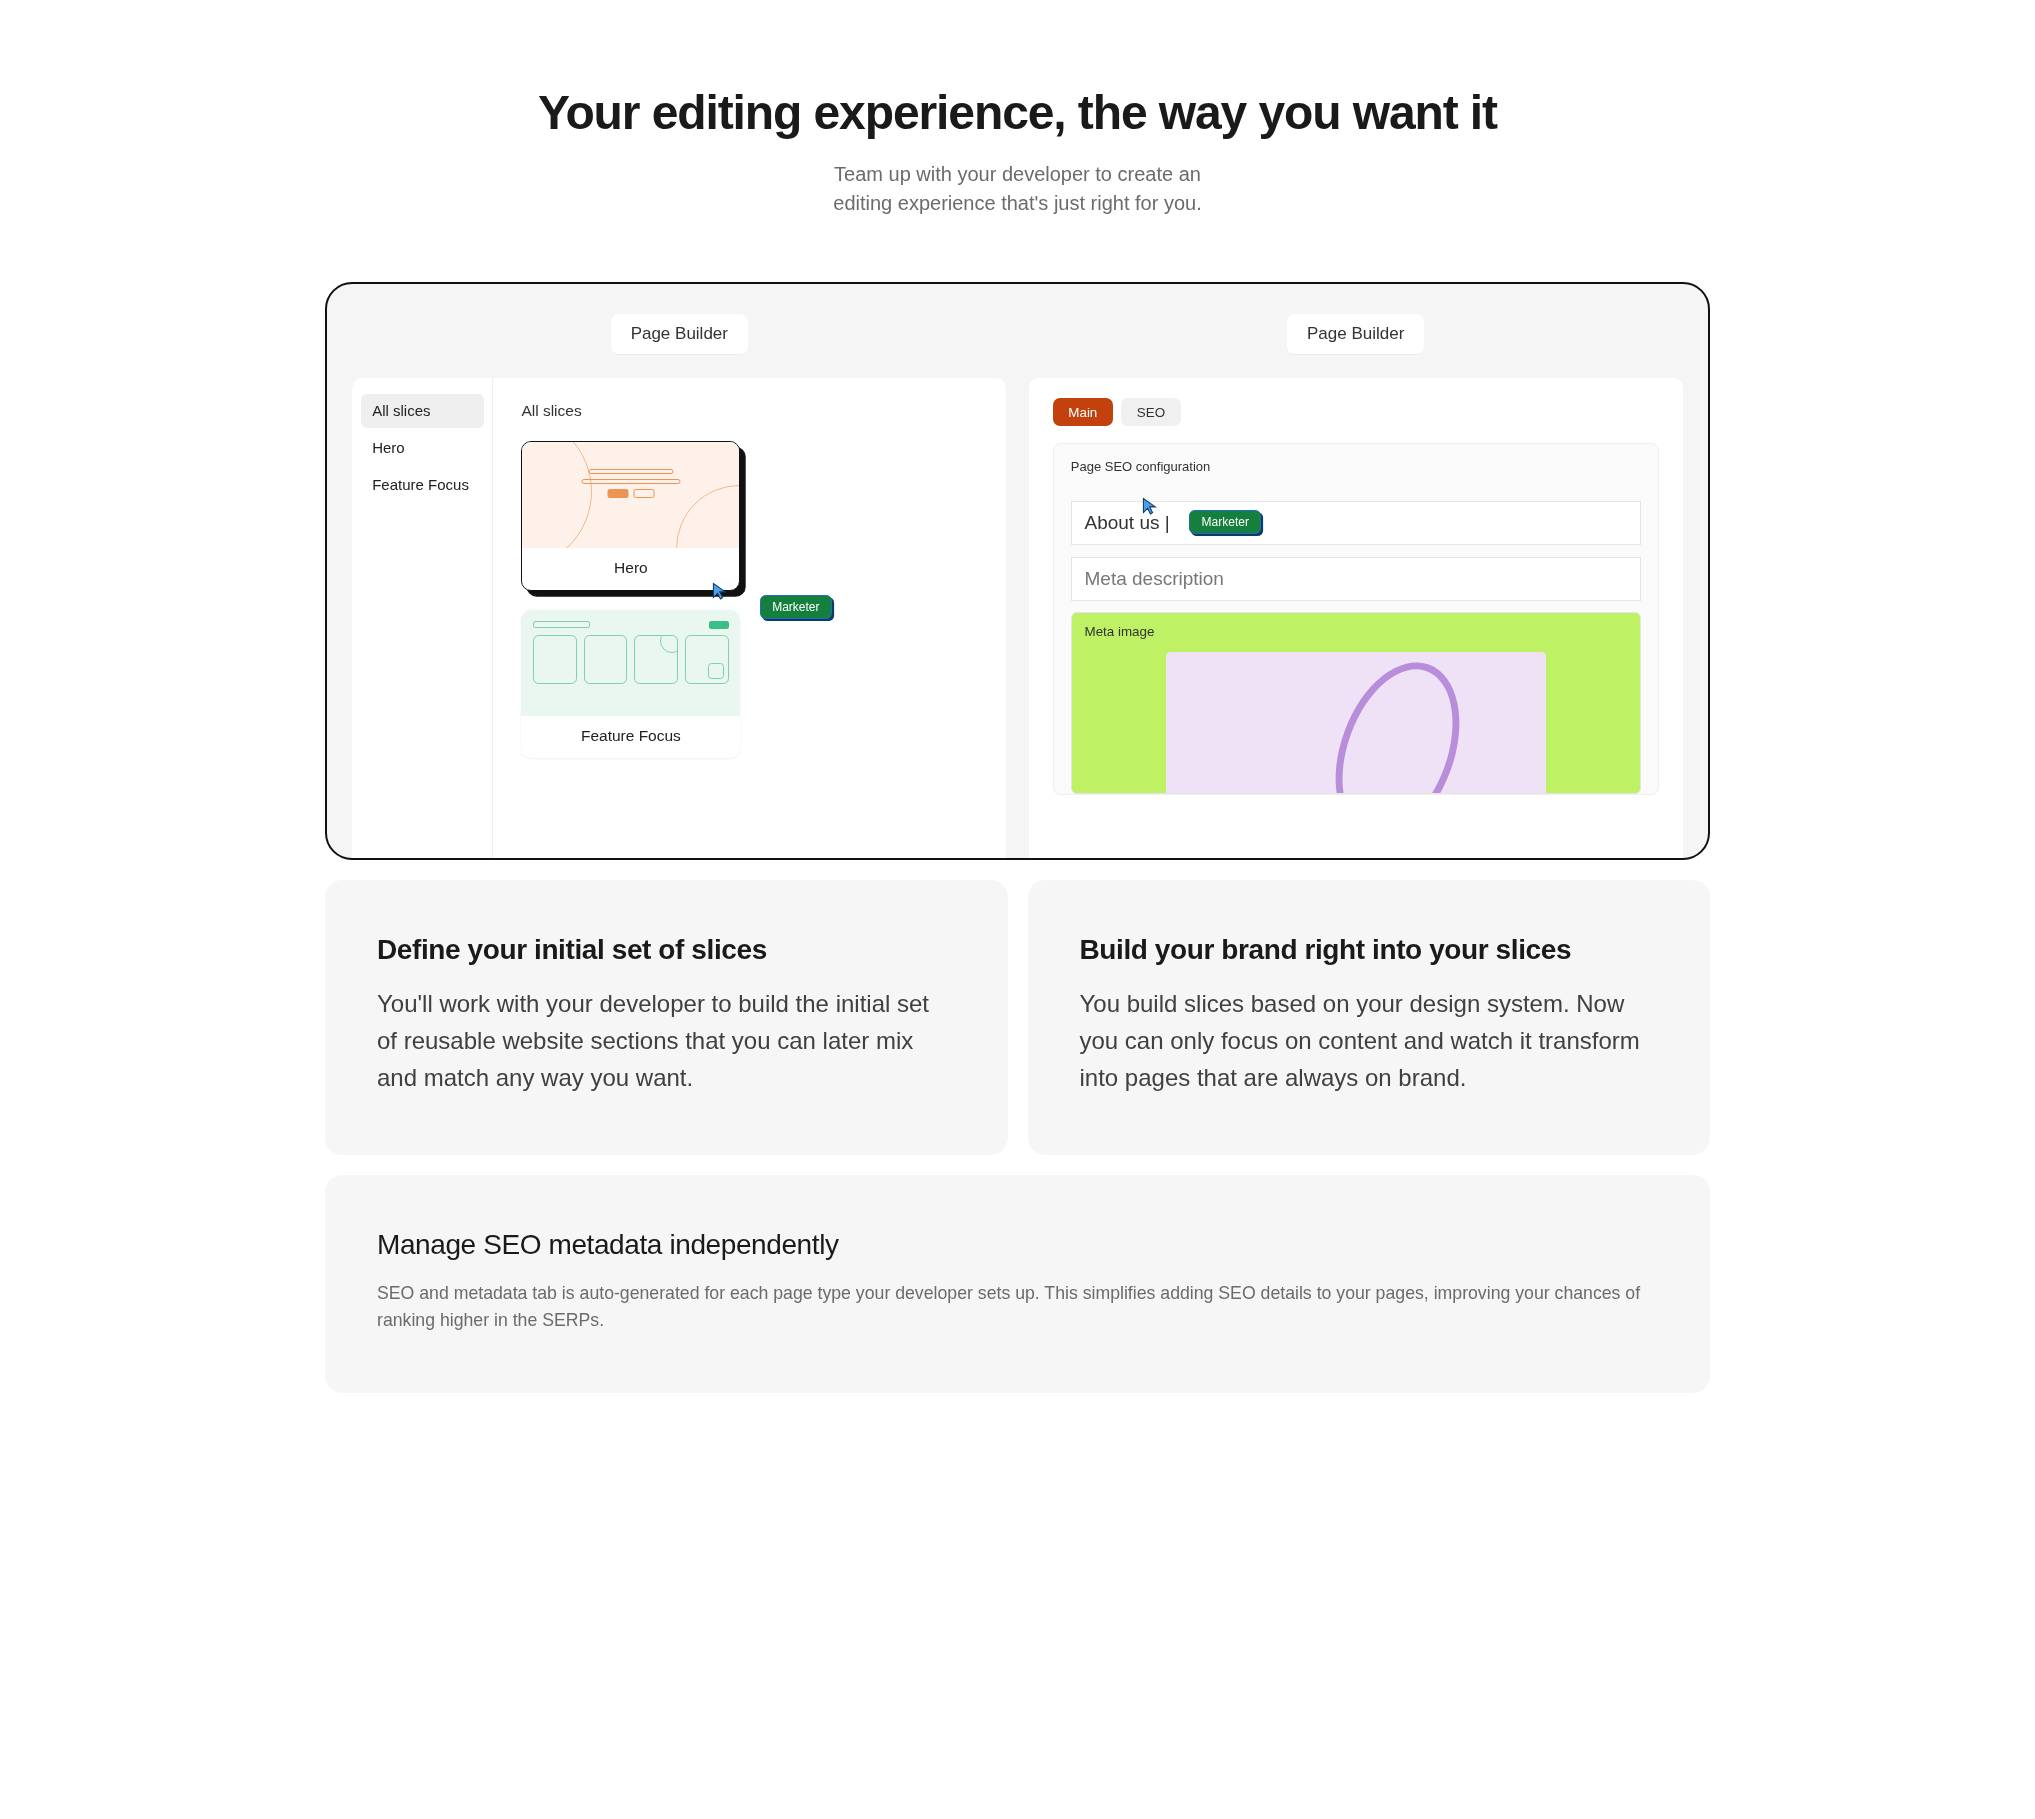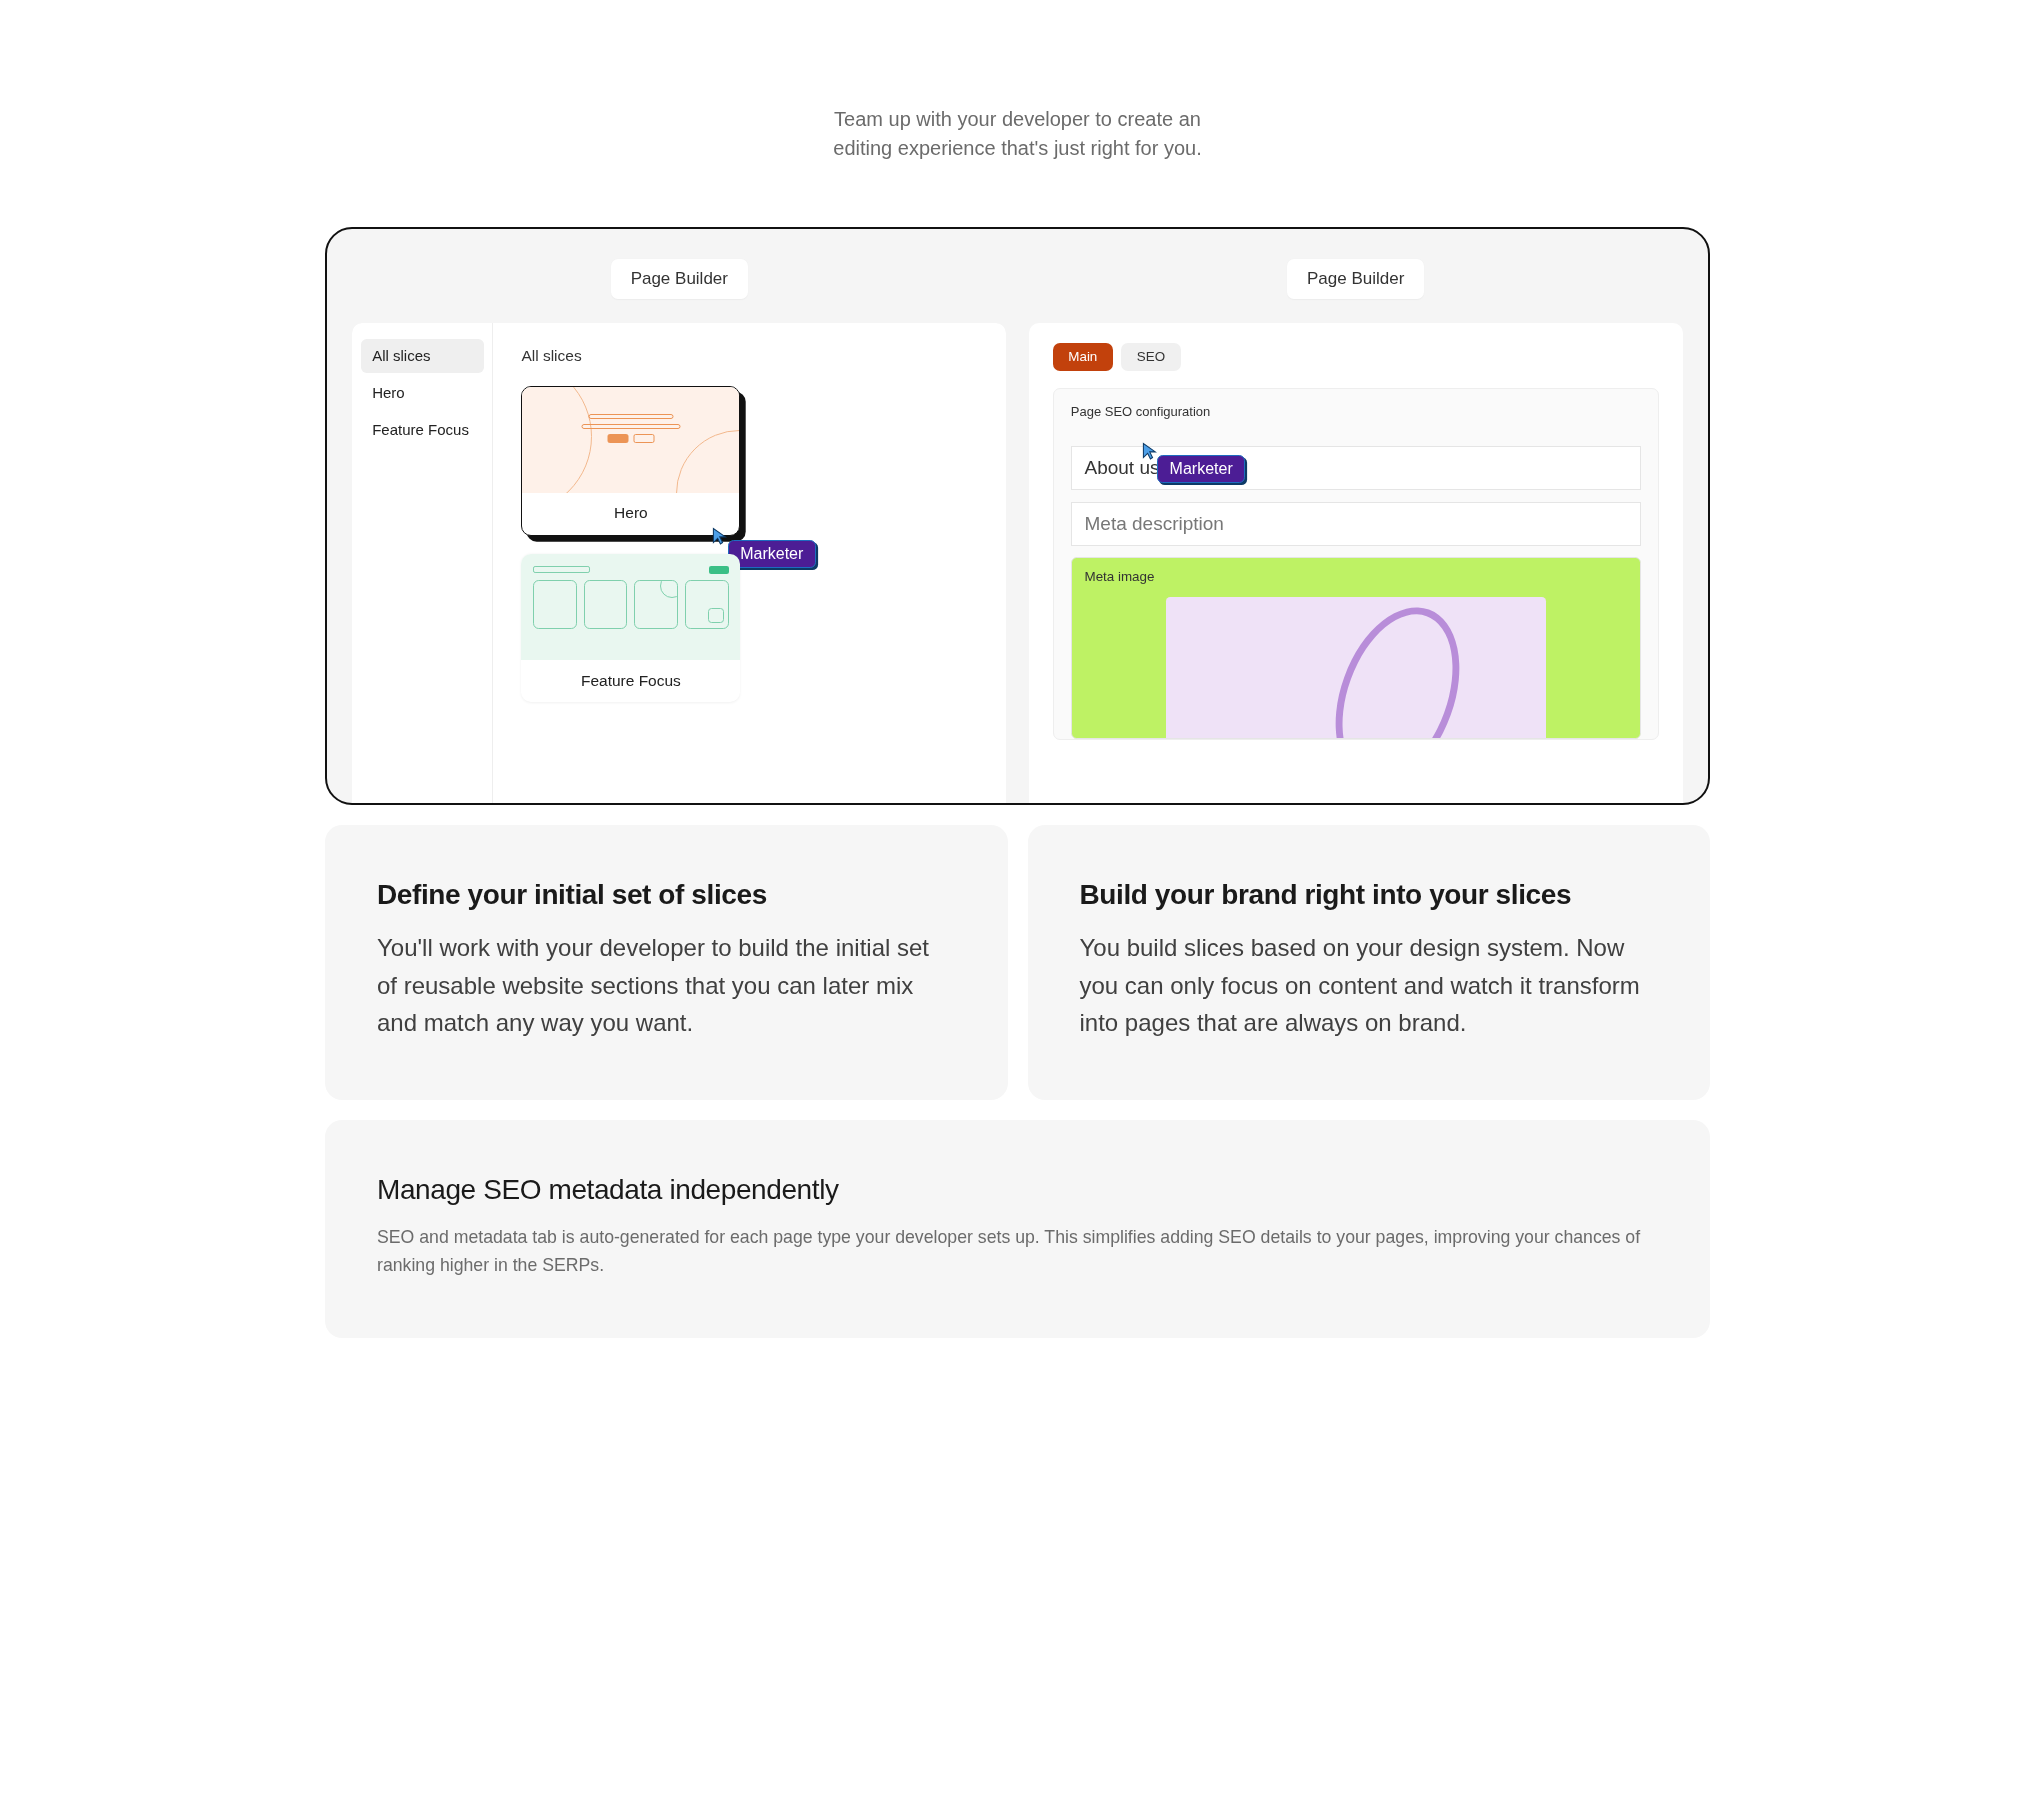--- a/index.html
+++ b/index.html
@@ -142,29 +142,30 @@
 
   
   .cursor-badge {
     position: absolute;
     display: flex;
     align-items: flex-start;
     pointer-events: none;
   }
   .cursor-badge svg { display:block; }
   .cursor-badge .pill {
-    background: #4c1d95;
+    background: #15803d;
     color: #fff;
-    font-size: 16px;
+    font-size: 12px;
     padding: 4.2px 11.3px;
     border-radius: 5.7px;
     border: 1.4px solid #1e6bbf;
     box-shadow: 2.1px 2.1px 0 #0d3a66;
     margin-top: 12.7px;
     font-weight: 500;
+    margin-left: 32px;
   } 
 
   
   .seo-panel {
     width: 100%;
     background: #fff;
     border-radius: 10px 10px 0 0;
     padding: 20px 24px 0;
     height: 100%;
     position: relative;
@@ -247,20 +248,21 @@
   .card-full p  { font-size: 17.7px; line-height: 1.55; color: #6b6b6b; }
 
   
   .rel { position: relative; }
 </style>
 </head>
 <body>
 
 <div class="container">
 
+  <h1 class="page-title">Your editing experience, the way you want it</h1>
   <div class="page-subtitle">
     <span>Team up with your developer to create an</span><br>
     <span>editing experience that's just right for you.</span>
   </div>
 
   <div class="frame">
     <div class="panels">
 
       <div class="panel-col rel">
         <div class="pb-label">Page Builder</div>

